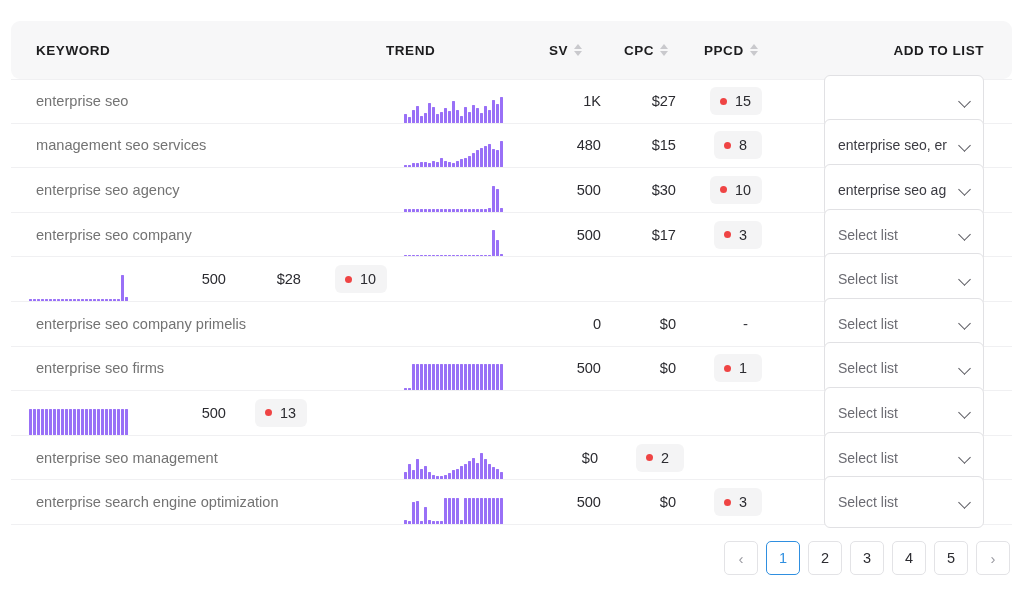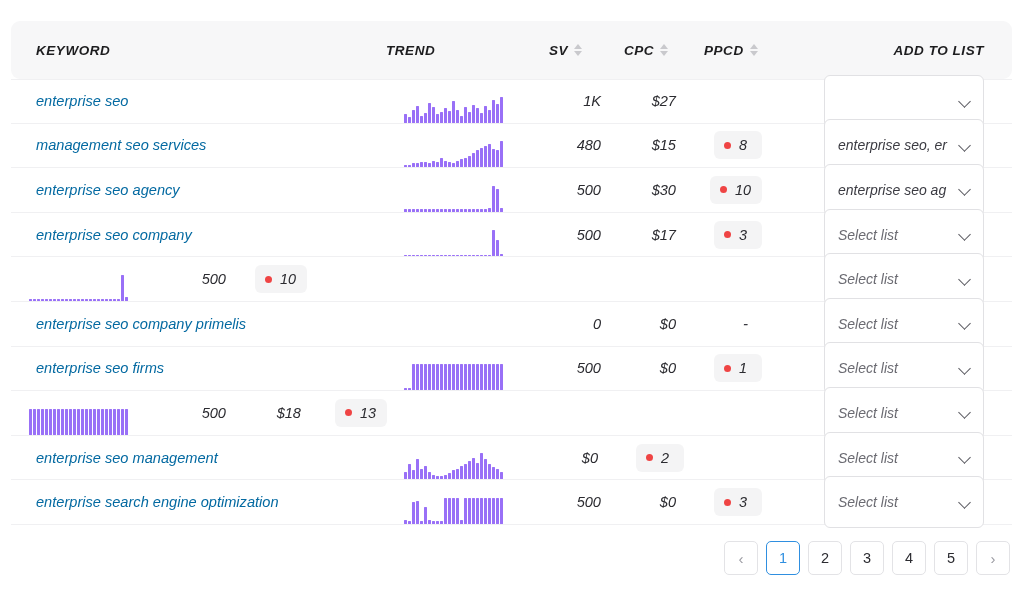--- a/index.html
+++ b/index.html
@@ -19,21 +19,20 @@
     background: #ffffff;
     overflow: hidden;
   }
 
   
   .table-card {
     position: absolute;
     left: 11px;
     top: 21px;
     width: 1001px;
-    font-style: italic;
   }
 
   
   .thead {
     display: flex;
     align-items: center;
     height: 58px;
     background: #f7f7f8;
     border-radius: 9px;
   }
@@ -93,21 +92,21 @@
   .td {
     display: flex;
     align-items: center;
     height: 100%;
     font-size: 14.5px;
     color: #2b2b30;
   }
 
   .keyword-text {
     font-size: 14.6px;
-    color: #0369a1;
+    color: #737373;
     white-space: nowrap;
   }
 
   
   .spark-wrap {
     width: 150px;
     display: flex;
     justify-content: flex-end;
     align-items: flex-end;
     padding-right: 33px;
@@ -307,20 +306,26 @@
               <span style="height: 18.9091px;"></span>
               <span style="height: 26px;"></span>
             </div>
           </div>
           <div class="td col-sv">
             <span class="num">1K</span>
           </div>
           <div class="td col-cpc">
             <span class="cpc">$27</span>
           </div>
+          <div class="td col-ppcd">
+            <span class="pill">
+              <span class="dot"></span>
+              <span class="val">15</span>
+            </span>
+          </div>
           <div class="td col-add">
             <div class="select">
               <span class="label empty"></span>
               <span class="chev"></span>
             </div>
           </div>
         </div>
         <div class="tr">
           <div class="td col-keyword">
             <span class="keyword-text">management seo services</span>
@@ -503,20 +508,23 @@
               <span style="height: 1.5px;"></span>
               <span style="height: 1.5px;"></span>
               <span style="height: 1.5px;"></span>
               <span style="height: 26px;"></span>
               <span style="height: 4.33333px;"></span>
             </div>
           </div>
           <div class="td col-sv">
             <span class="num">500</span>
           </div>
+          <div class="td col-cpc">
+            <span class="cpc">$28</span>
+          </div>
           <div class="td col-ppcd">
             <span class="pill">
               <span class="dot"></span>
               <span class="val">10</span>
             </span>
           </div>
           <div class="td col-add">
             <div class="select">
               <span class="label ">Select list</span>
               <span class="chev"></span>
@@ -621,23 +629,20 @@
               <span style="height: 26px;"></span>
               <span style="height: 26px;"></span>
               <span style="height: 26px;"></span>
               <span style="height: 26px;"></span>
               <span style="height: 26px;"></span>
               <span style="height: 26px;"></span>
             </div>
           </div>
           <div class="td col-sv">
             <span class="num">500</span>
-          </div>
-          <div class="td col-cpc">
-            <span class="cpc">$18</span>
           </div>
           <div class="td col-ppcd">
             <span class="pill">
               <span class="dot"></span>
               <span class="val">13</span>
             </span>
           </div>
           <div class="td col-add">
             <div class="select">
               <span class="label ">Select list</span>

